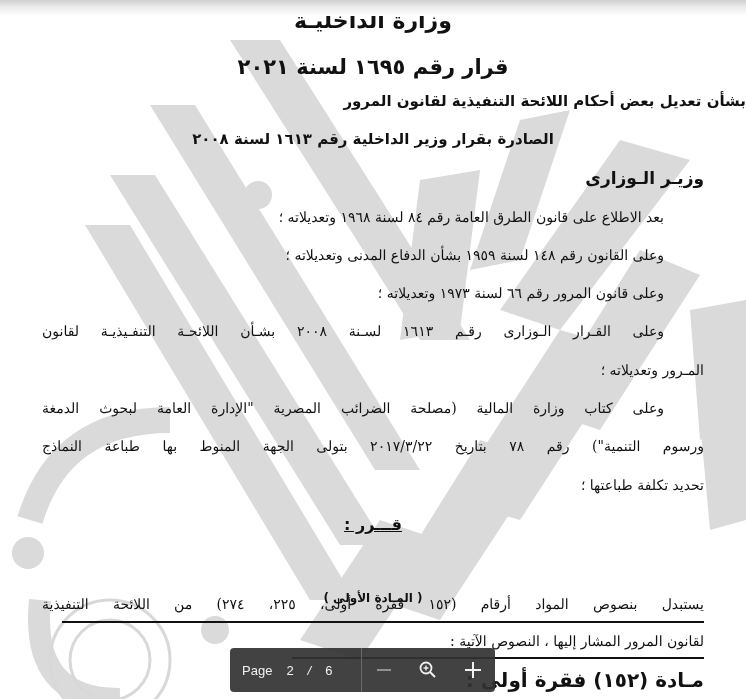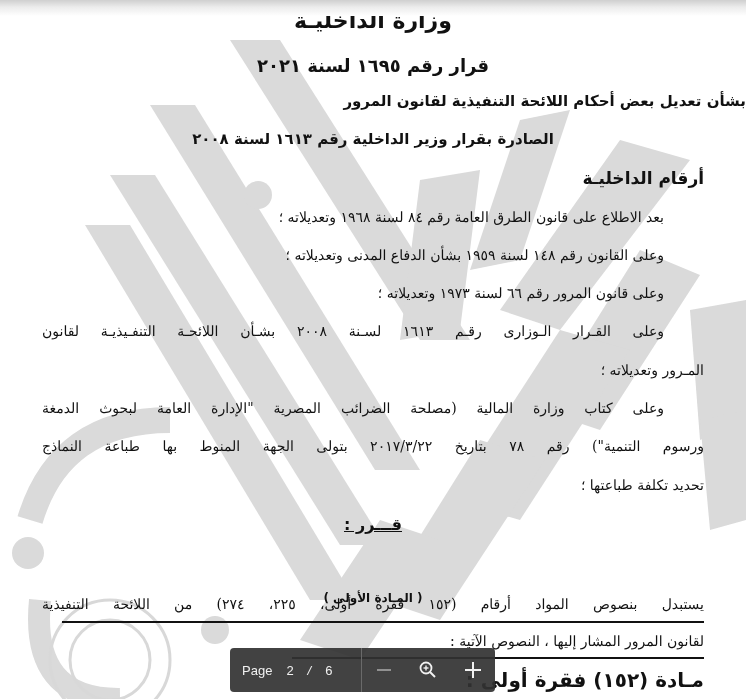--- a/index.html
+++ b/index.html
@@ -48,21 +48,21 @@
   .title {
     top: 8px;
     font-family: "DejaVu Sans", sans-serif;
     font-weight: bold;
     font-size: 22px;
   }
   .sub1 {
     top: 55px;
     font-family: "DejaVu Sans", sans-serif;
     font-weight: bold;
-    font-size: 18px;
+    font-size: 21px;
   }
   .sub2 {
     top: 92px;
     font-family: "DejaVu Sans", sans-serif;
     font-weight: bold;
     font-size: 15px;
     text-align: right;
   }
   .sub3 {
     top: 130px;
@@ -203,21 +203,21 @@
       <circle cx="110" cy="660" r="60"></circle>
       <circle cx="110" cy="660" r="40"></circle>
     </g>
   </svg>
 
   <div class="page">
     <div class="line center title">وزارة الداخليـة</div>
     <div class="line center sub1">قرار رقم ١٦٩٥ لسنة ٢٠٢١</div>
     <div class="line center sub2">بشأن تعديل بعض أحكام اللائحة التنفيذية لقانون المرور</div>
     <div class="line center sub3">الصادرة بقرار وزير الداخلية رقم ١٦١٣ لسنة ٢٠٠٨</div>
-    <div class="line minister">أرقام الداخليـة</div>
+    <div class="line minister">وزيـر الـوزارى</div>
 
     <div class="line body-text r-indent" style="top:207px;">بعد الاطلاع على قانون الطرق العامة رقم ٨٤ لسنة ١٩٦٨ وتعديلاته ؛</div>
     <div class="line body-text r-indent" style="top:245px;">وعلى القانون رقم ١٤٨ لسنة ١٩٥٩ بشأن الدفاع المدنى وتعديلاته ؛</div>
     <div class="line body-text r-indent" style="top:283px;">وعلى قانون المرور رقم ٦٦ لسنة ١٩٧٣ وتعديلاته ؛</div>
     <div class="line body-text justify" style="top:321px;padding-right:40px;width:622px;">وعلى القـرار الـوزارى رقـم ١٦١٣ لسـنة ٢٠٠٨ بشـأن اللائحـة التنفـيذيـة لقانون</div>
     <div class="line body-text r-full" style="top:360px;">المـرور وتعديلاته ؛</div>
     <div class="line body-text justify" style="top:398px;padding-right:40px;width:622px;">وعلى كتاب وزارة المالية (مصلحة الضرائب المصرية "الإدارة العامة لبحوث الدمغة</div>
     <div class="line body-text justify" style="top:436px;">ورسوم التنمية") رقم ٧٨ بتاريخ ٢٠١٧/٣/٢٢ بتولى الجهة المنوط بها طباعة النماذج</div>
     <div class="line body-text r-full" style="top:475px;">تحديد تكلفة طباعتها ؛</div>
 

